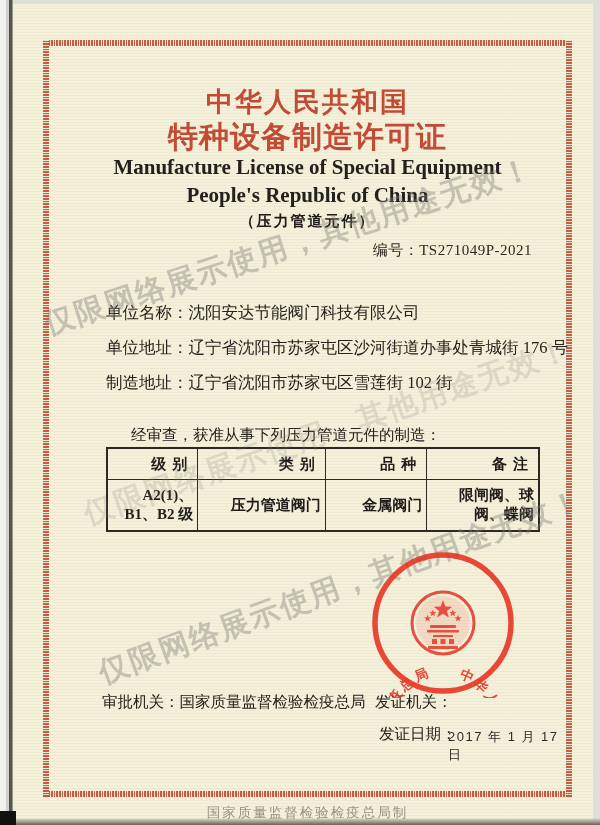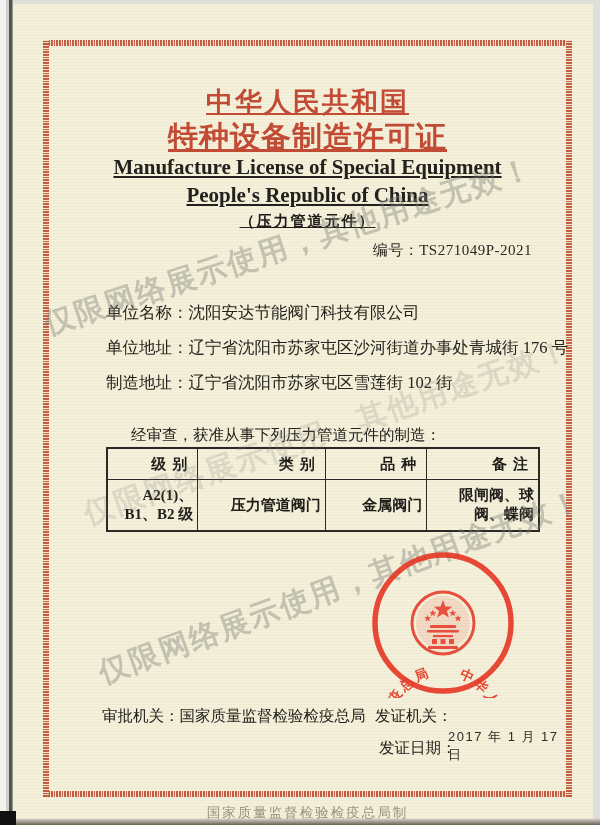--- a/index.html
+++ b/index.html
@@ -14,39 +14,39 @@
   
   .frame{position:absolute;left:30px;top:36px;width:529px;height:757px;pointer-events:none;}
   .frame .h,.frame .v{position:absolute;opacity:.92;}
   .frame .h{left:0;width:100%;height:6px;
     background:repeating-linear-gradient(90deg,#bf5138 0 2px,#efe0c6 2px 3px,#bf5138 3px 4px,#f2e9d0 4px 5px,#bf5138 5px 7px,#efdfc5 7px 8px);}
   .frame .v{top:0;height:100%;width:6px;
     background:repeating-linear-gradient(0deg,#bf5138 0 2px,#efe0c6 2px 3px,#bf5138 3px 4px,#f2e9d0 4px 5px,#bf5138 5px 7px,#efdfc5 7px 8px);}
   .frame .h.top{top:0;} .frame .h.bot{bottom:0;}
   .frame .v.lft{left:0;} .frame .v.rgt{right:0;}
   .content{position:absolute;left:30px;top:36px;width:529px;height:757px;}
-  .ctr{position:absolute;left:0;width:100%;text-align:center;text-decoration:underline;}
+  .ctr{position:absolute;left:0;width:100%;text-align:center;}
   .t-red1{top:44px;font-size:27px;font-weight:bold;color:#c14b35;letter-spacing:2px;}
   .t-red2{top:77px;font-size:30px;font-weight:bold;color:#c14b35;letter-spacing:1px;}
   .t-en1{top:115px;font-size:21px;font-weight:bold;color:#23211e;}
   .t-en2{top:143px;font-size:21px;font-weight:bold;color:#23211e;}
   .t-sub{top:172px;font-size:15px;font-weight:bold;color:#1d1b18;letter-spacing:2px;}
   .lic{position:absolute;top:201px;right:40px;font-size:15px;color:#2a2722;letter-spacing:.5px;}
   .field{position:absolute;left:63px;font-size:16.5px;color:#24221d;white-space:nowrap;}
   .field .val{margin-left:0;}
   .f0{top:262px;} .f1{top:297px;} .f2{top:332px;}
   .intro{position:absolute;left:88px;top:385px;font-size:15.5px;color:#24221d;}
   table.lic-table{position:absolute;left:63px;top:407px;width:434px;border-collapse:collapse;
     font-size:15px;color:#1f1d19;table-layout:fixed;}
   table.lic-table th,table.lic-table td{border:1px solid #2b2925;text-align:right;padding:3px 4px;font-weight:bold;line-height:1.25;}
   table.lic-table{border:2px solid #2b2925;}
   table.lic-table th{height:24px;letter-spacing:6px;}
   table.lic-table td{height:44px;}
   td.remark{text-align:left;padding-left:7px;}
-  .b-field{position:absolute;font-size:15.5px;color:#24221d;white-space:nowrap;margin-top:14px;}
+  .b-field{position:absolute;font-size:15.5px;color:#24221d;white-space:nowrap;}
   .bf-approve{left:59px;top:652px;}
   .bf-valid{left:59px;top:685px;}
   .bf-issuer{left:332px;top:652px;}
   .bf-issuedate{left:336px;top:684px;}
   .date-sans{font-family:"Liberation Sans","DejaVu Sans",sans-serif;font-size:16px;letter-spacing:1px;}
   .bf-valid .date-sans{margin-left:8px;}
   .issue-date-val{position:absolute;left:405px;top:688px;font-size:13px;z-index:6;
     font-family:"Liberation Sans","DejaVu Sans",sans-serif;letter-spacing:1.5px;color:#2e2c28;}
   .made-by{position:absolute;left:0;width:100%;top:764px;text-align:center;font-size:13.5px;
     color:#99917f;letter-spacing:2px;}

